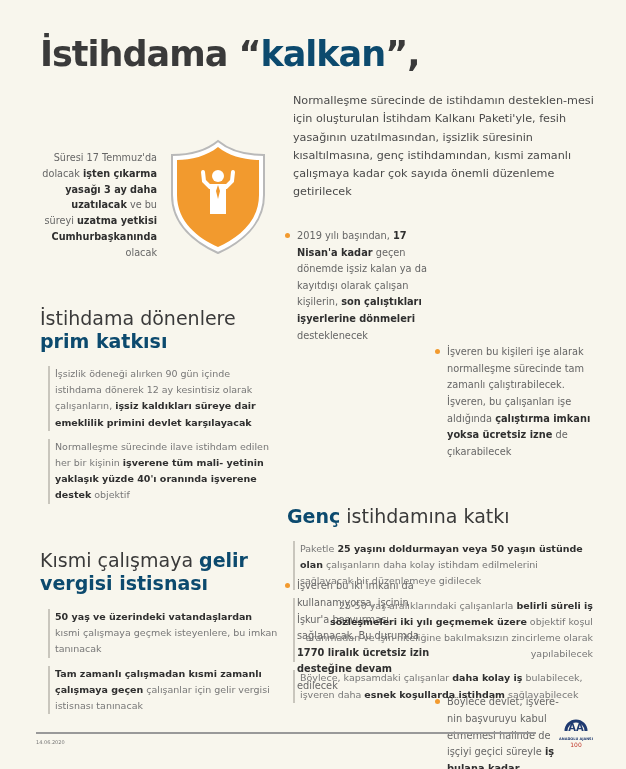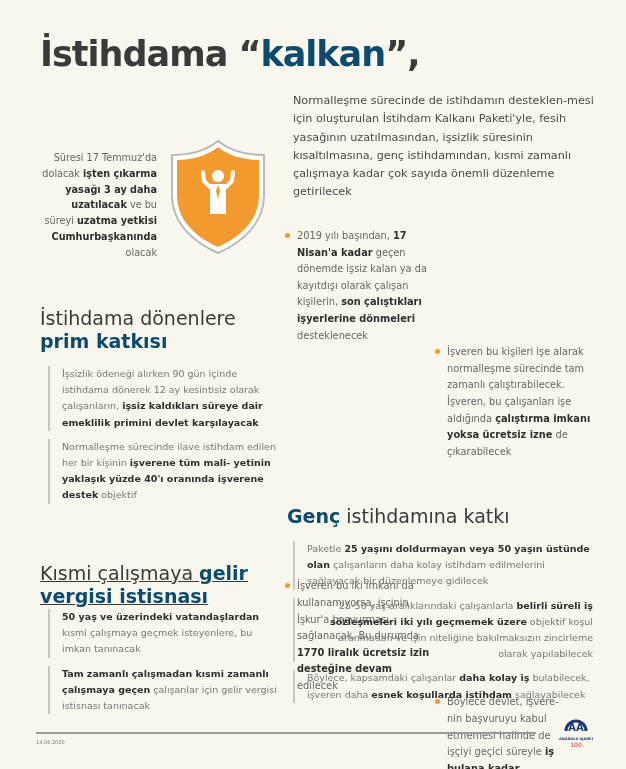--- a/index.html
+++ b/index.html
@@ -35,21 +35,21 @@
   .shield-note b, .q b, .bl b { color: #2f2f2f; }
   .shield {
     left: 166px; top: 139px; width: 104px; height: 116px;
   }
   .section-title {
     font-size: 19px; line-height: 23px; color: #3a3a3a;
   }
   .section-title .orange { font-weight: bold; }
   .q {
     border-left: 2px solid #c9c6bd;
-    padding-left: 12px;
+    padding-left: 5px;
     font-size: 9.5px; line-height: 16.2px;
     color: #777;
   }
   .bl {
     font-size: 9.8px; line-height: 16.6px; color: #666;
     padding-left: 14px; position: relative;
   }
   .bl .dot {
     position: absolute; left: 2px; top: 5px;
     width: 5px; height: 5px; border-radius: 50%;
@@ -114,21 +114,21 @@
 </div>
 <div class="abs" style="left:48px; top:366px; width:230px;">
   <div class="q" style="margin-bottom:8px;">
     <span>İşsizlik ödeneği alırken 90 gün içinde istihdama dönerek 12 ay kesintisiz olarak çalışanların, </span><b>işsiz kaldıkları süreye dair emeklilik primini devlet karşılayacak</b>
   </div>
   <div class="q">
     <span>Normalleşme sürecinde ilave istihdam edilen her bir kişinin </span><b>işverene tüm mali- yetinin yaklaşık yüzde 40'ı oranında işverene destek</b><span> objektif</span>
   </div>
 </div>
 
-<div class="abs section-title" style="left:40px; top:562px;text-decoration:underline;">
+<div class="abs section-title" style="left:40px; top:549px;">
   <div><span>Kısmi çalışmaya </span><span class="orange">gelir</span></div>
   <div class="orange">vergisi istisnası</div>
 </div>
 <div class="abs" style="left:48px; top:609px; width:230px;">
   <div class="q" style="margin-bottom:8px;">
     <b>50 yaş ve üzerindeki vatandaşlardan</b><span> kısmi çalışmaya geçmek isteyenlere, bu imkan tanınacak</span>
   </div>
   <div class="q">
     <b>Tam zamanlı çalışmadan kısmi zamanlı çalışmaya geçen</b><span> çalışanlar için gelir vergisi istisnası tanınacak</span>
   </div>

